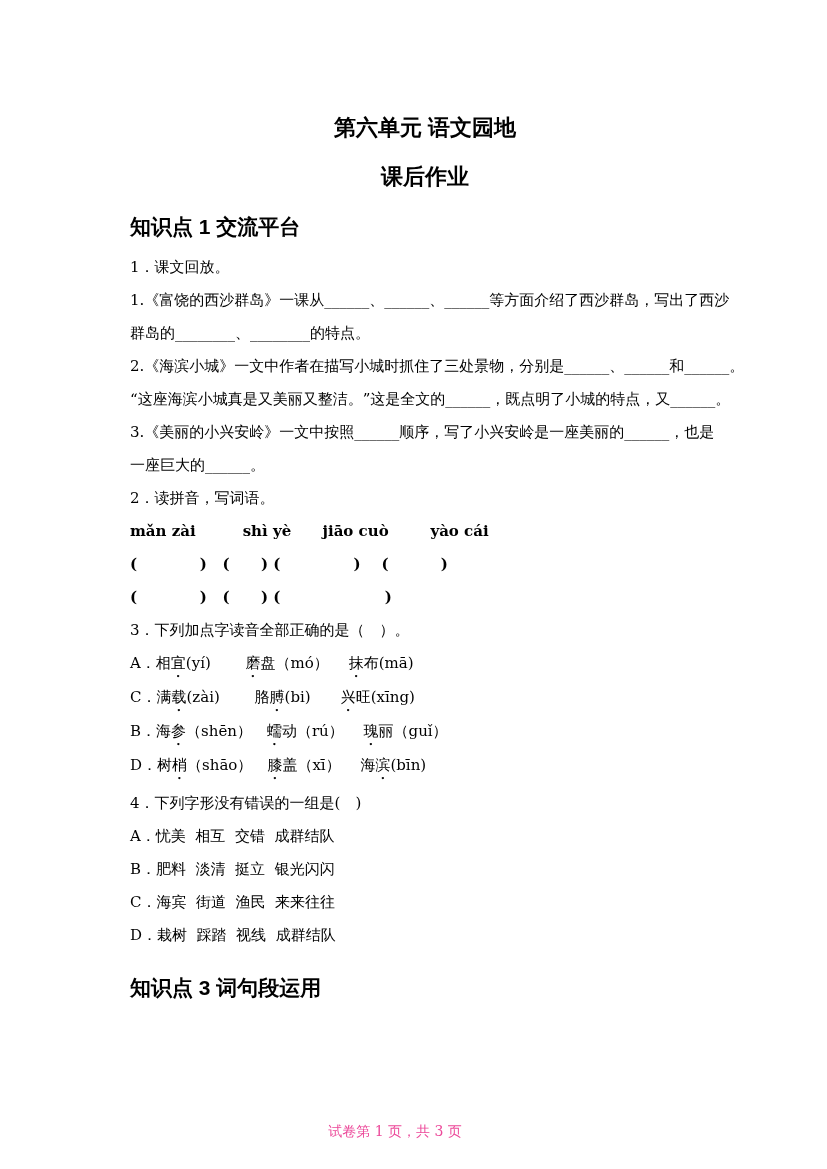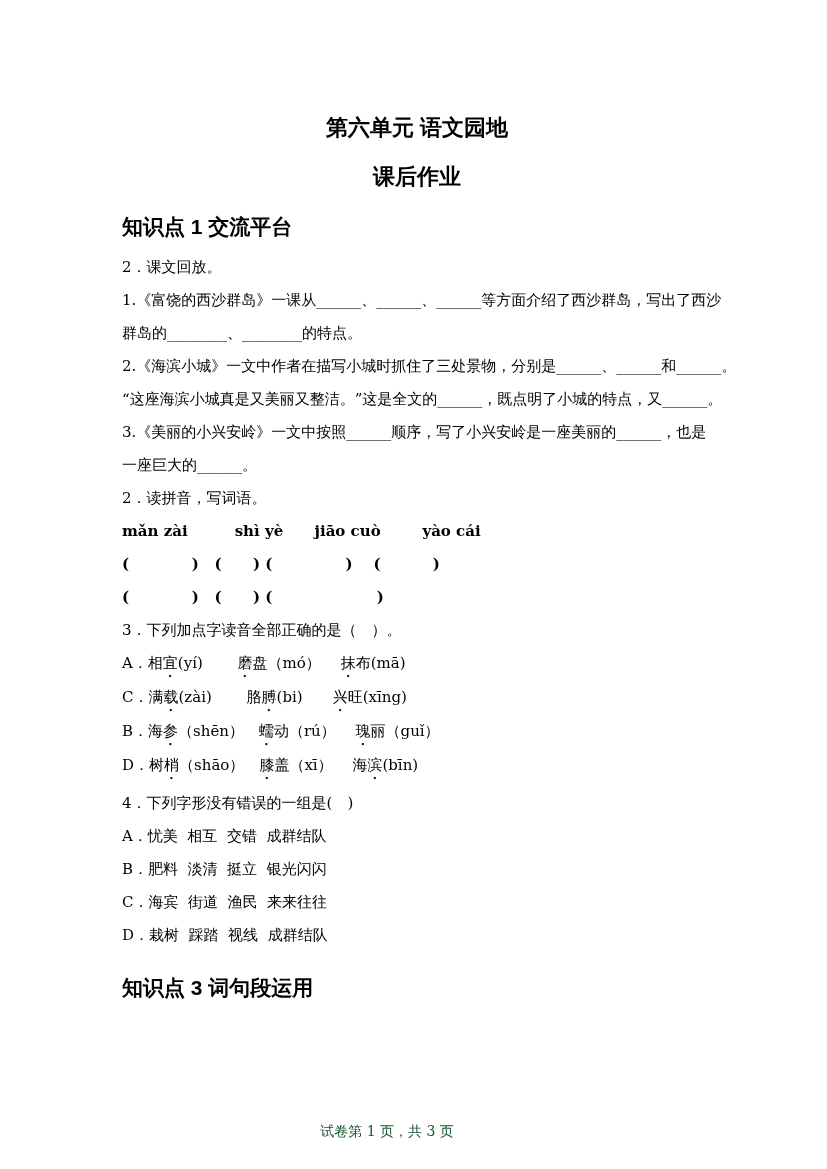--- a/index.html
+++ b/index.html
@@ -3,20 +3,21 @@
 <meta charset="utf-8">
 <style>
   html,body { margin:0; padding:0; background:#ffffff; }
   .page {
     position:relative;
     width:774px; height:1169px;
     background:#ffffff;
     color:#000;
     font-family:"DejaVu Serif", serif;
     overflow:hidden;
+    margin-left:8px;
   }
   .content {
     position:absolute;
     left:122px; top:114px;
     width:590px;
   }
   .title, .subtitle {
     text-align:center;
     font-family:"Liberation Sans", sans-serif;
     font-weight:700;
@@ -49,35 +50,35 @@
     -webkit-text-emphasis:filled dot;
     text-emphasis:filled dot;
     -webkit-text-emphasis-position:under;
     text-emphasis-position:under right;
   }
   .footer {
     position:absolute;
     left:0; right:0; bottom:28px;
     text-align:center;
     font-size:14px;
-    color:#14532d;
+    color:#ec4899;
     white-space:pre;
   }
 </style>
 </head>
 <body>
 
 <div class="page">
   <div class="content">
 
     <div class="title">第六单元 语文园地</div>
     <div class="subtitle">课后作业</div>
 
     <div class="kp-heading">知识点 1 交流平台</div>
-    <div class="line">2．课文回放。</div>
+    <div class="line">1．课文回放。</div>
     <div class="line">1.《富饶的西沙群岛》一课从______、______、______等方面介绍了西沙群岛，写出了西沙</div>
     <div class="line">群岛的________、________的特点。</div>
     <div class="line">2.《海滨小城》一文中作者在描写小城时抓住了三处景物，分别是______、______和______。</div>
     <div class="line">“这座海滨小城真是又美丽又整洁。”这是全文的______，既点明了小城的特点，又______。</div>
     <div class="line">3.《美丽的小兴安岭》一文中按照______顺序，写了小兴安岭是一座美丽的______，也是</div>
     <div class="line">一座巨大的______。</div>
 
     <div class="line">2．读拼音，写词语。</div>
     <div class="pinyin">mǎn zài         shì yè      jiāo cuò        yào cái</div>
     <div class="pinyin">(            )   (      ) (              )    (          )</div>

